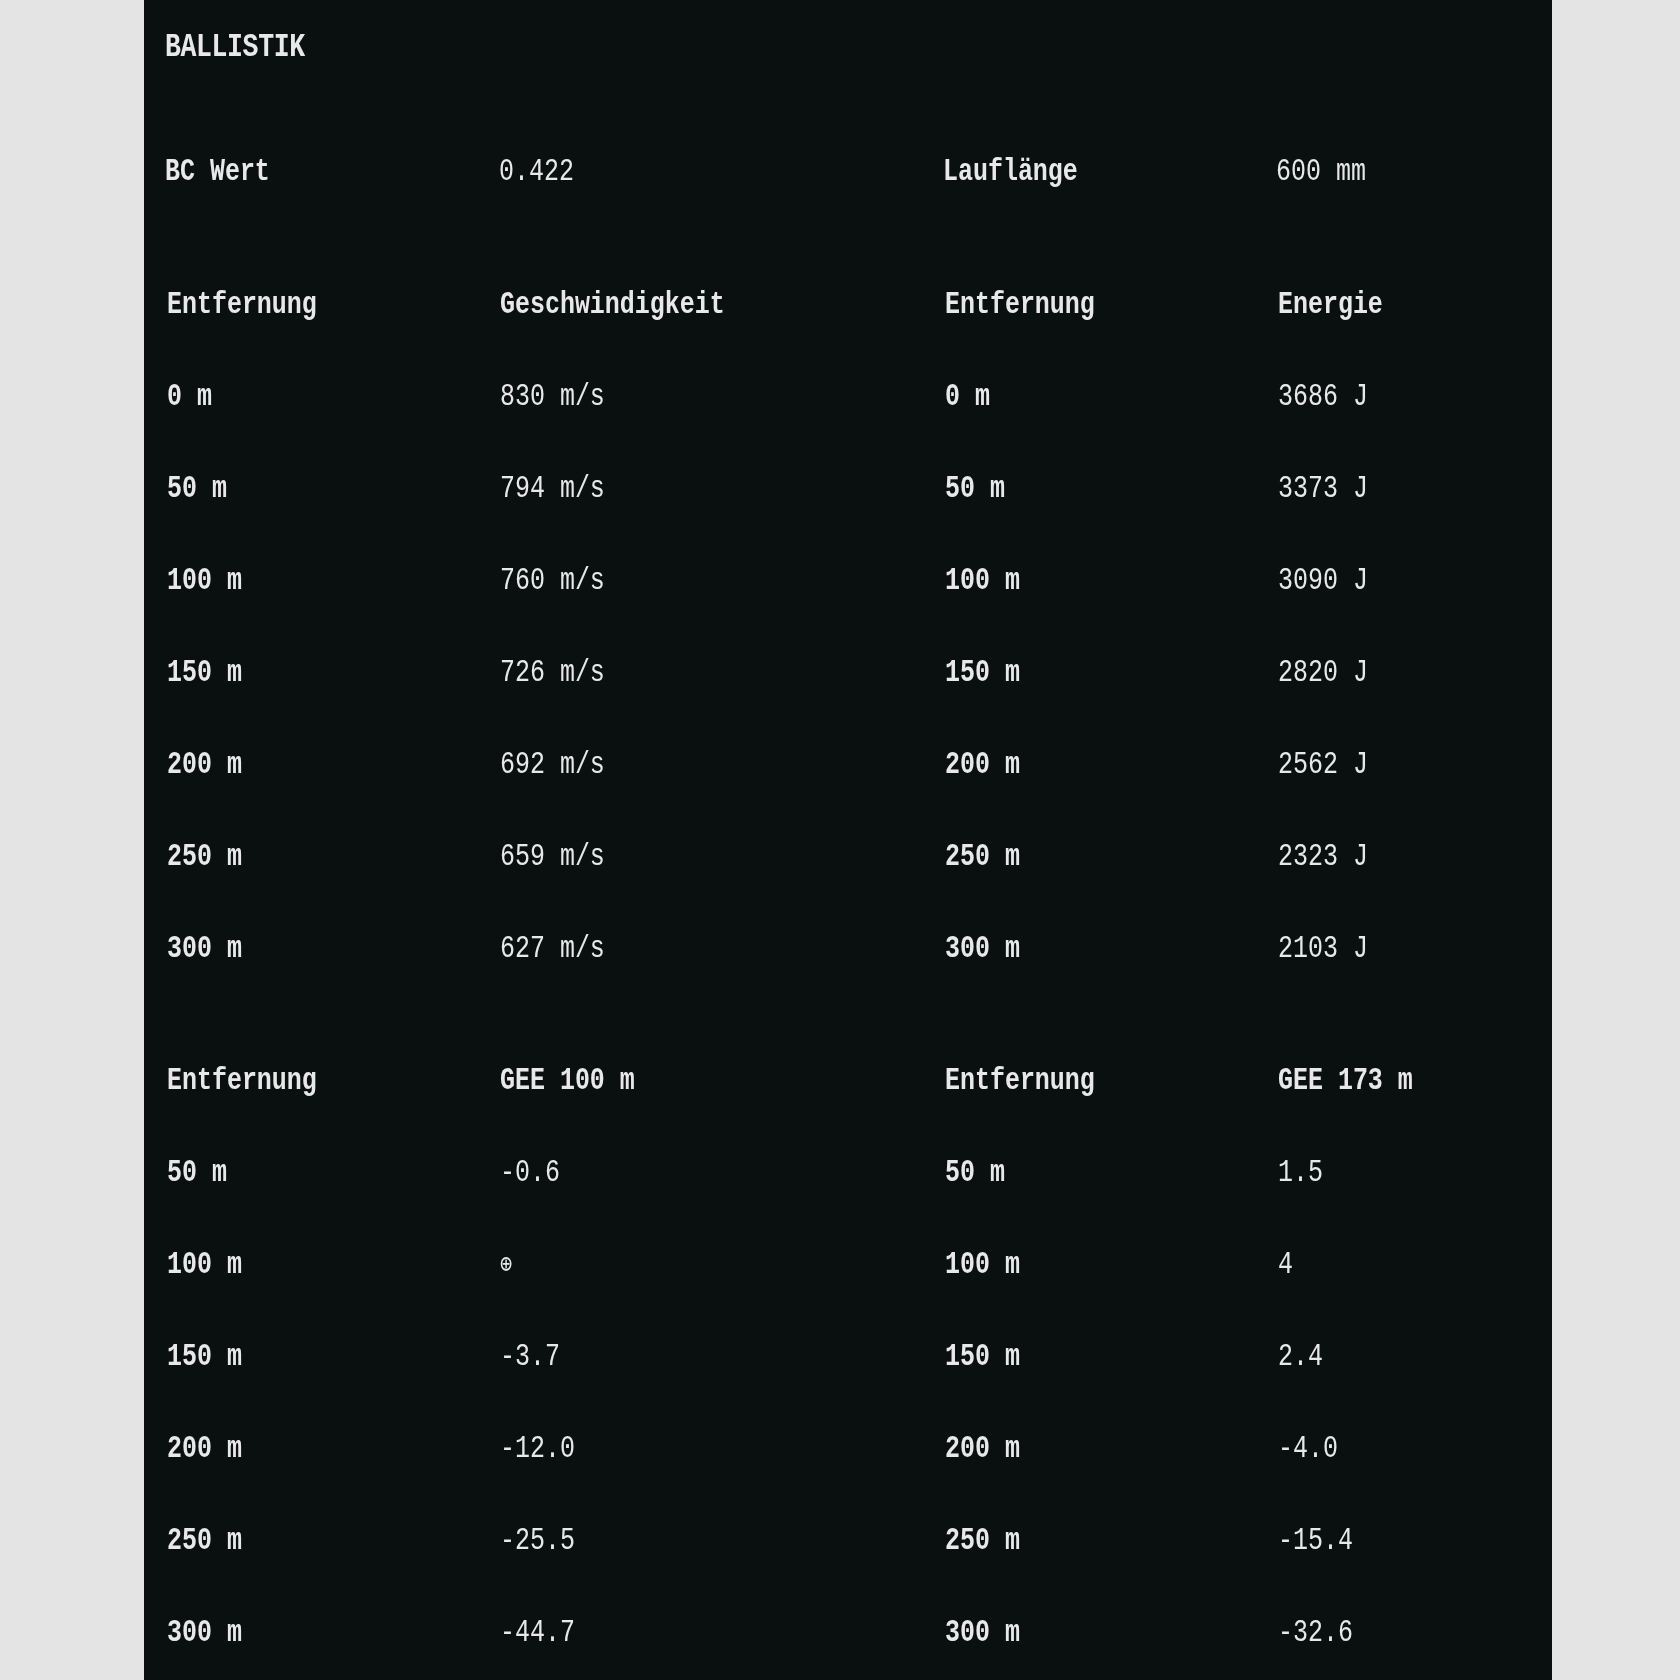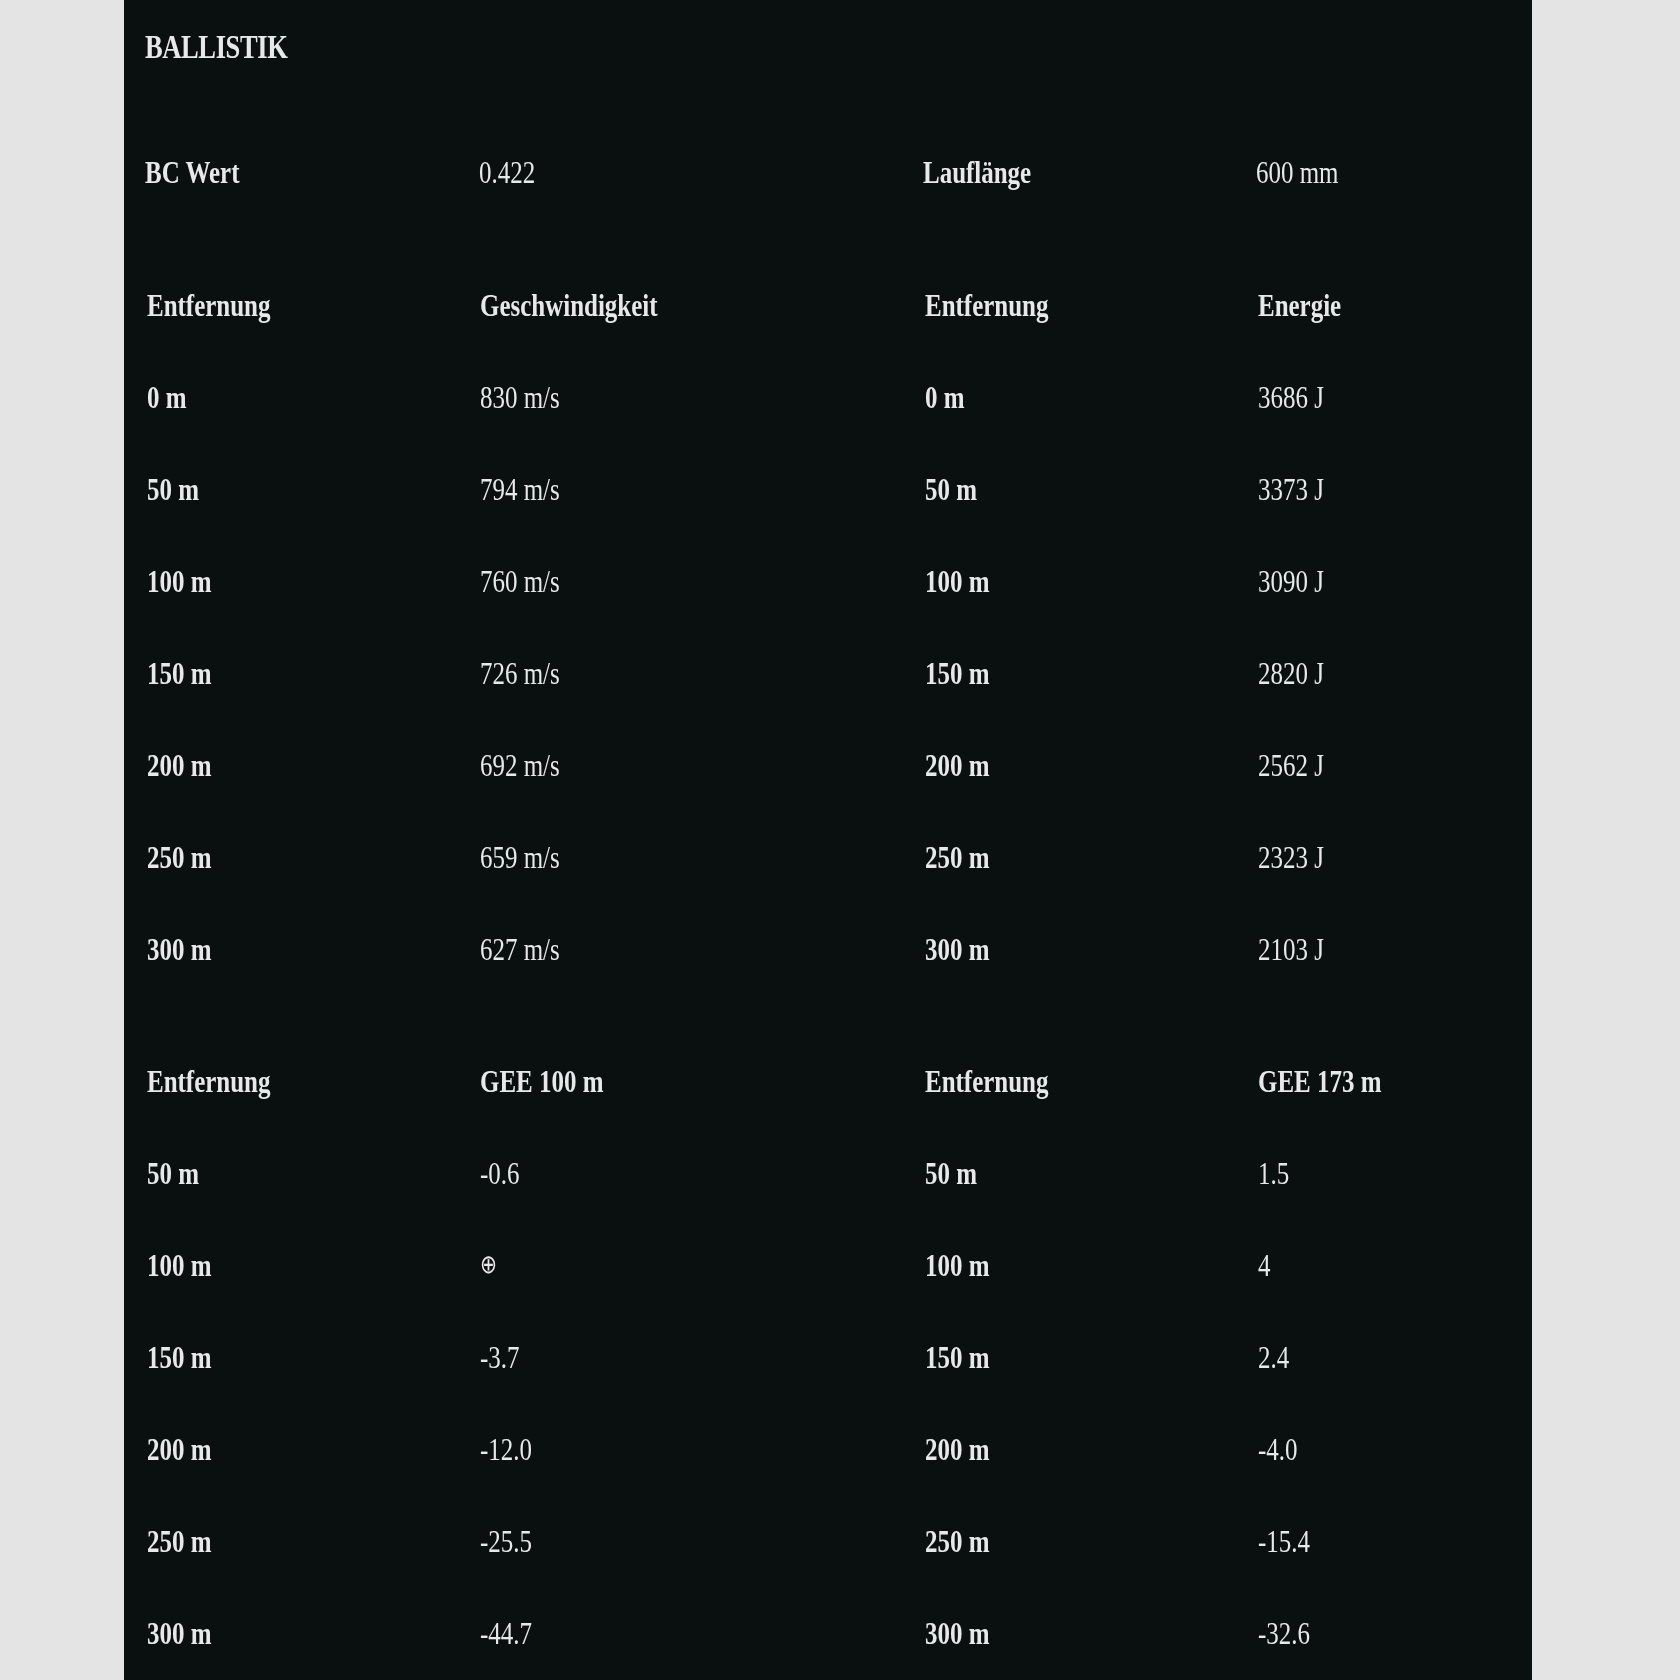--- a/index.html
+++ b/index.html
@@ -5,27 +5,27 @@
     html, body {
       margin: 0;
       padding: 0;
       width: 1680px;
       height: 1680px;
       background: #e4e4e4;
       overflow: hidden;
     }
     .panel {
       position: absolute;
-      left: 124px;
+      left: 144px;
       top: 0;
       width: 1408px;
       height: 1680px;
       background: #0a1010;
       color: #e8e8e8;
-      font-family: Liberation Serif, serif;
+      font-family: Liberation Mono, monospace;
     }
     .title {
       position: absolute;
       left: 21px;
       top: 28px;
       font-size: 34px;
       font-weight: bold;
       letter-spacing: -0.5px;
       transform: scaleX(0.78);
       transform-origin: left center;

